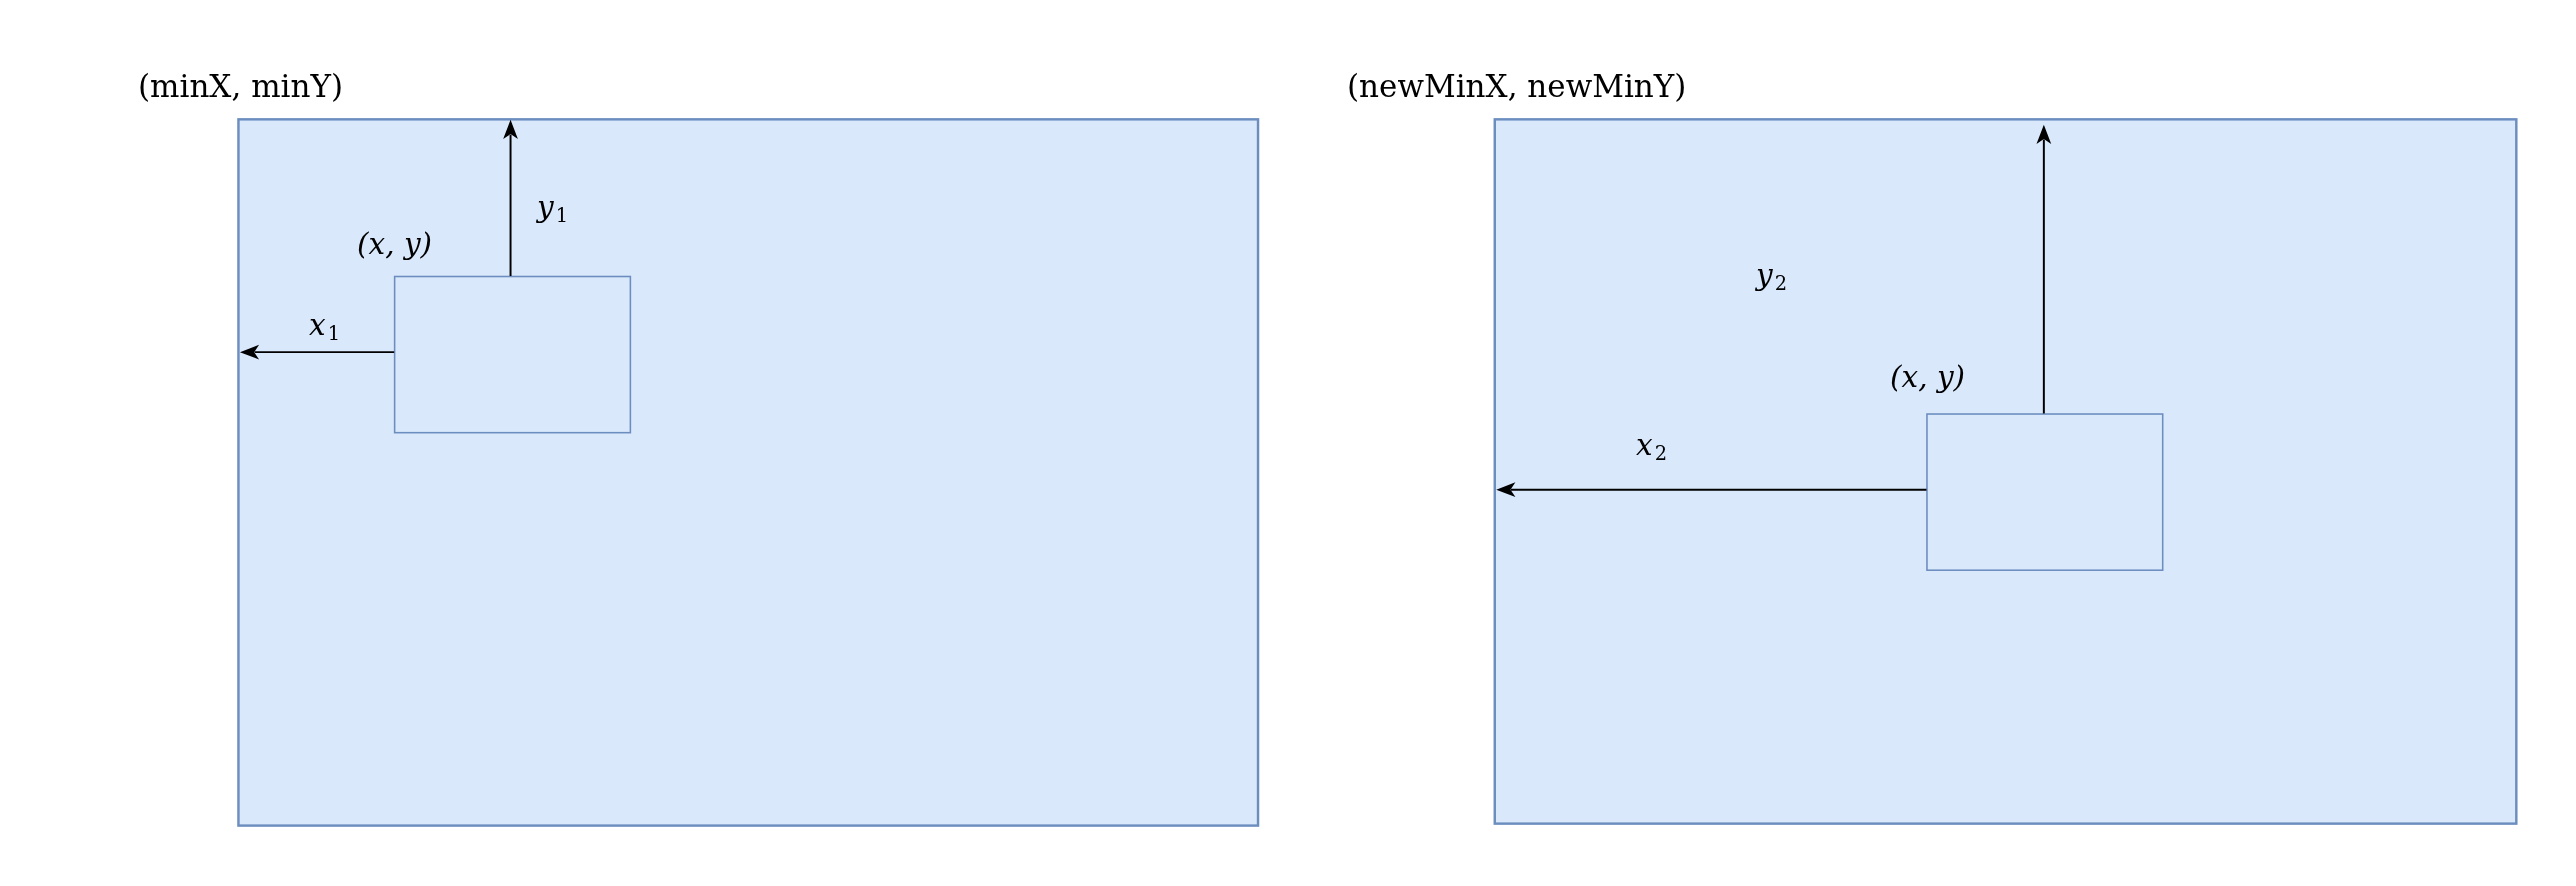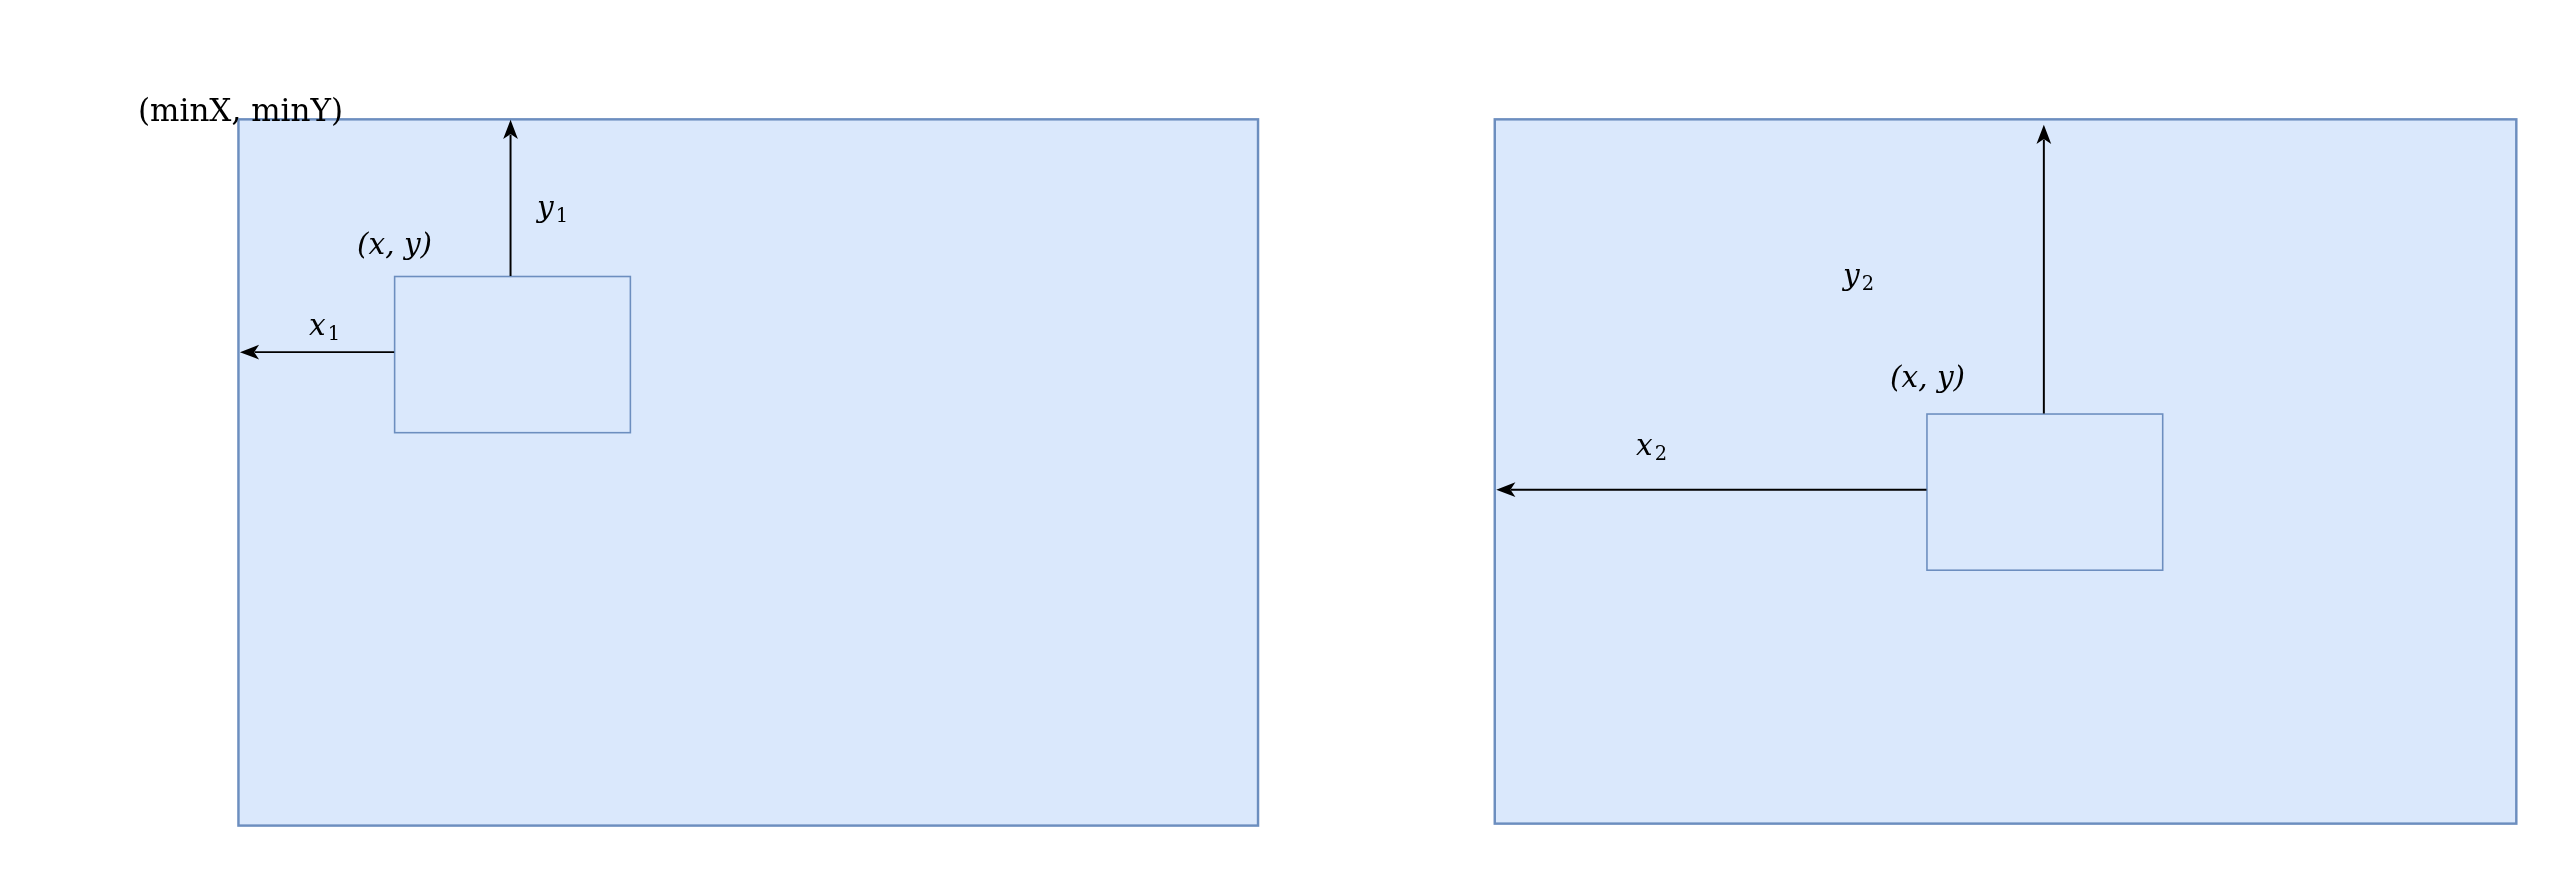--- a/index.html
+++ b/index.html
@@ -15,21 +15,21 @@
     position: absolute;
     left: 0; top: 0;
     width: 2576px; height: 886px;
   }
   .label {
     position: absolute;
     color: #000000;
     white-space: nowrap;
     line-height: 1.1;
   }
-  .corner-label { font-size: 31px; font-style: normal; margin-top: 24px; }
+  .corner-label { font-size: 31px; font-style: normal; }
   .math-label  { font-size: 29.5px; font-style: italic; }
   .sub {
     font-size: 0.66em;
     font-style: normal;
     vertical-align: -0.28em;
     margin-left: 2px;
   }
   .watermark {
     position: absolute;
     right: 21.6px;
@@ -70,22 +70,23 @@
   </svg>
 
   <div class="label corner-label" style="left:138px; top:69px;">(minX, minY)</div>
 
   <div class="label math-label" style="left:357px; top:228px;">(x, y)</div>
 
   <div class="label math-label" style="left:537px; top:191px;text-align:center;"><span>y</span><span class="sub">1</span></div>
 
   <div class="label math-label" style="left:309px; top:309px;"><span>x</span><span class="sub">1</span></div>
 
+  <div class="label corner-label" style="left:1347px; top:69px;">(newMinX, newMinY)</div>
 
   <div class="label math-label" style="left:1890px; top:361px;">(x, y)</div>
 
-  <div class="label math-label" style="left:1843px; top:259px;"><span>y</span><span class="sub">2</span></div>
+  <div class="label math-label" style="left:1756px; top:259px;"><span>y</span><span class="sub">2</span></div>
 
   <div class="label math-label" style="left:1636px; top:429px;"><span>x</span><span class="sub">2</span></div>
 
 
 </div>
 
 
 </body></html>

